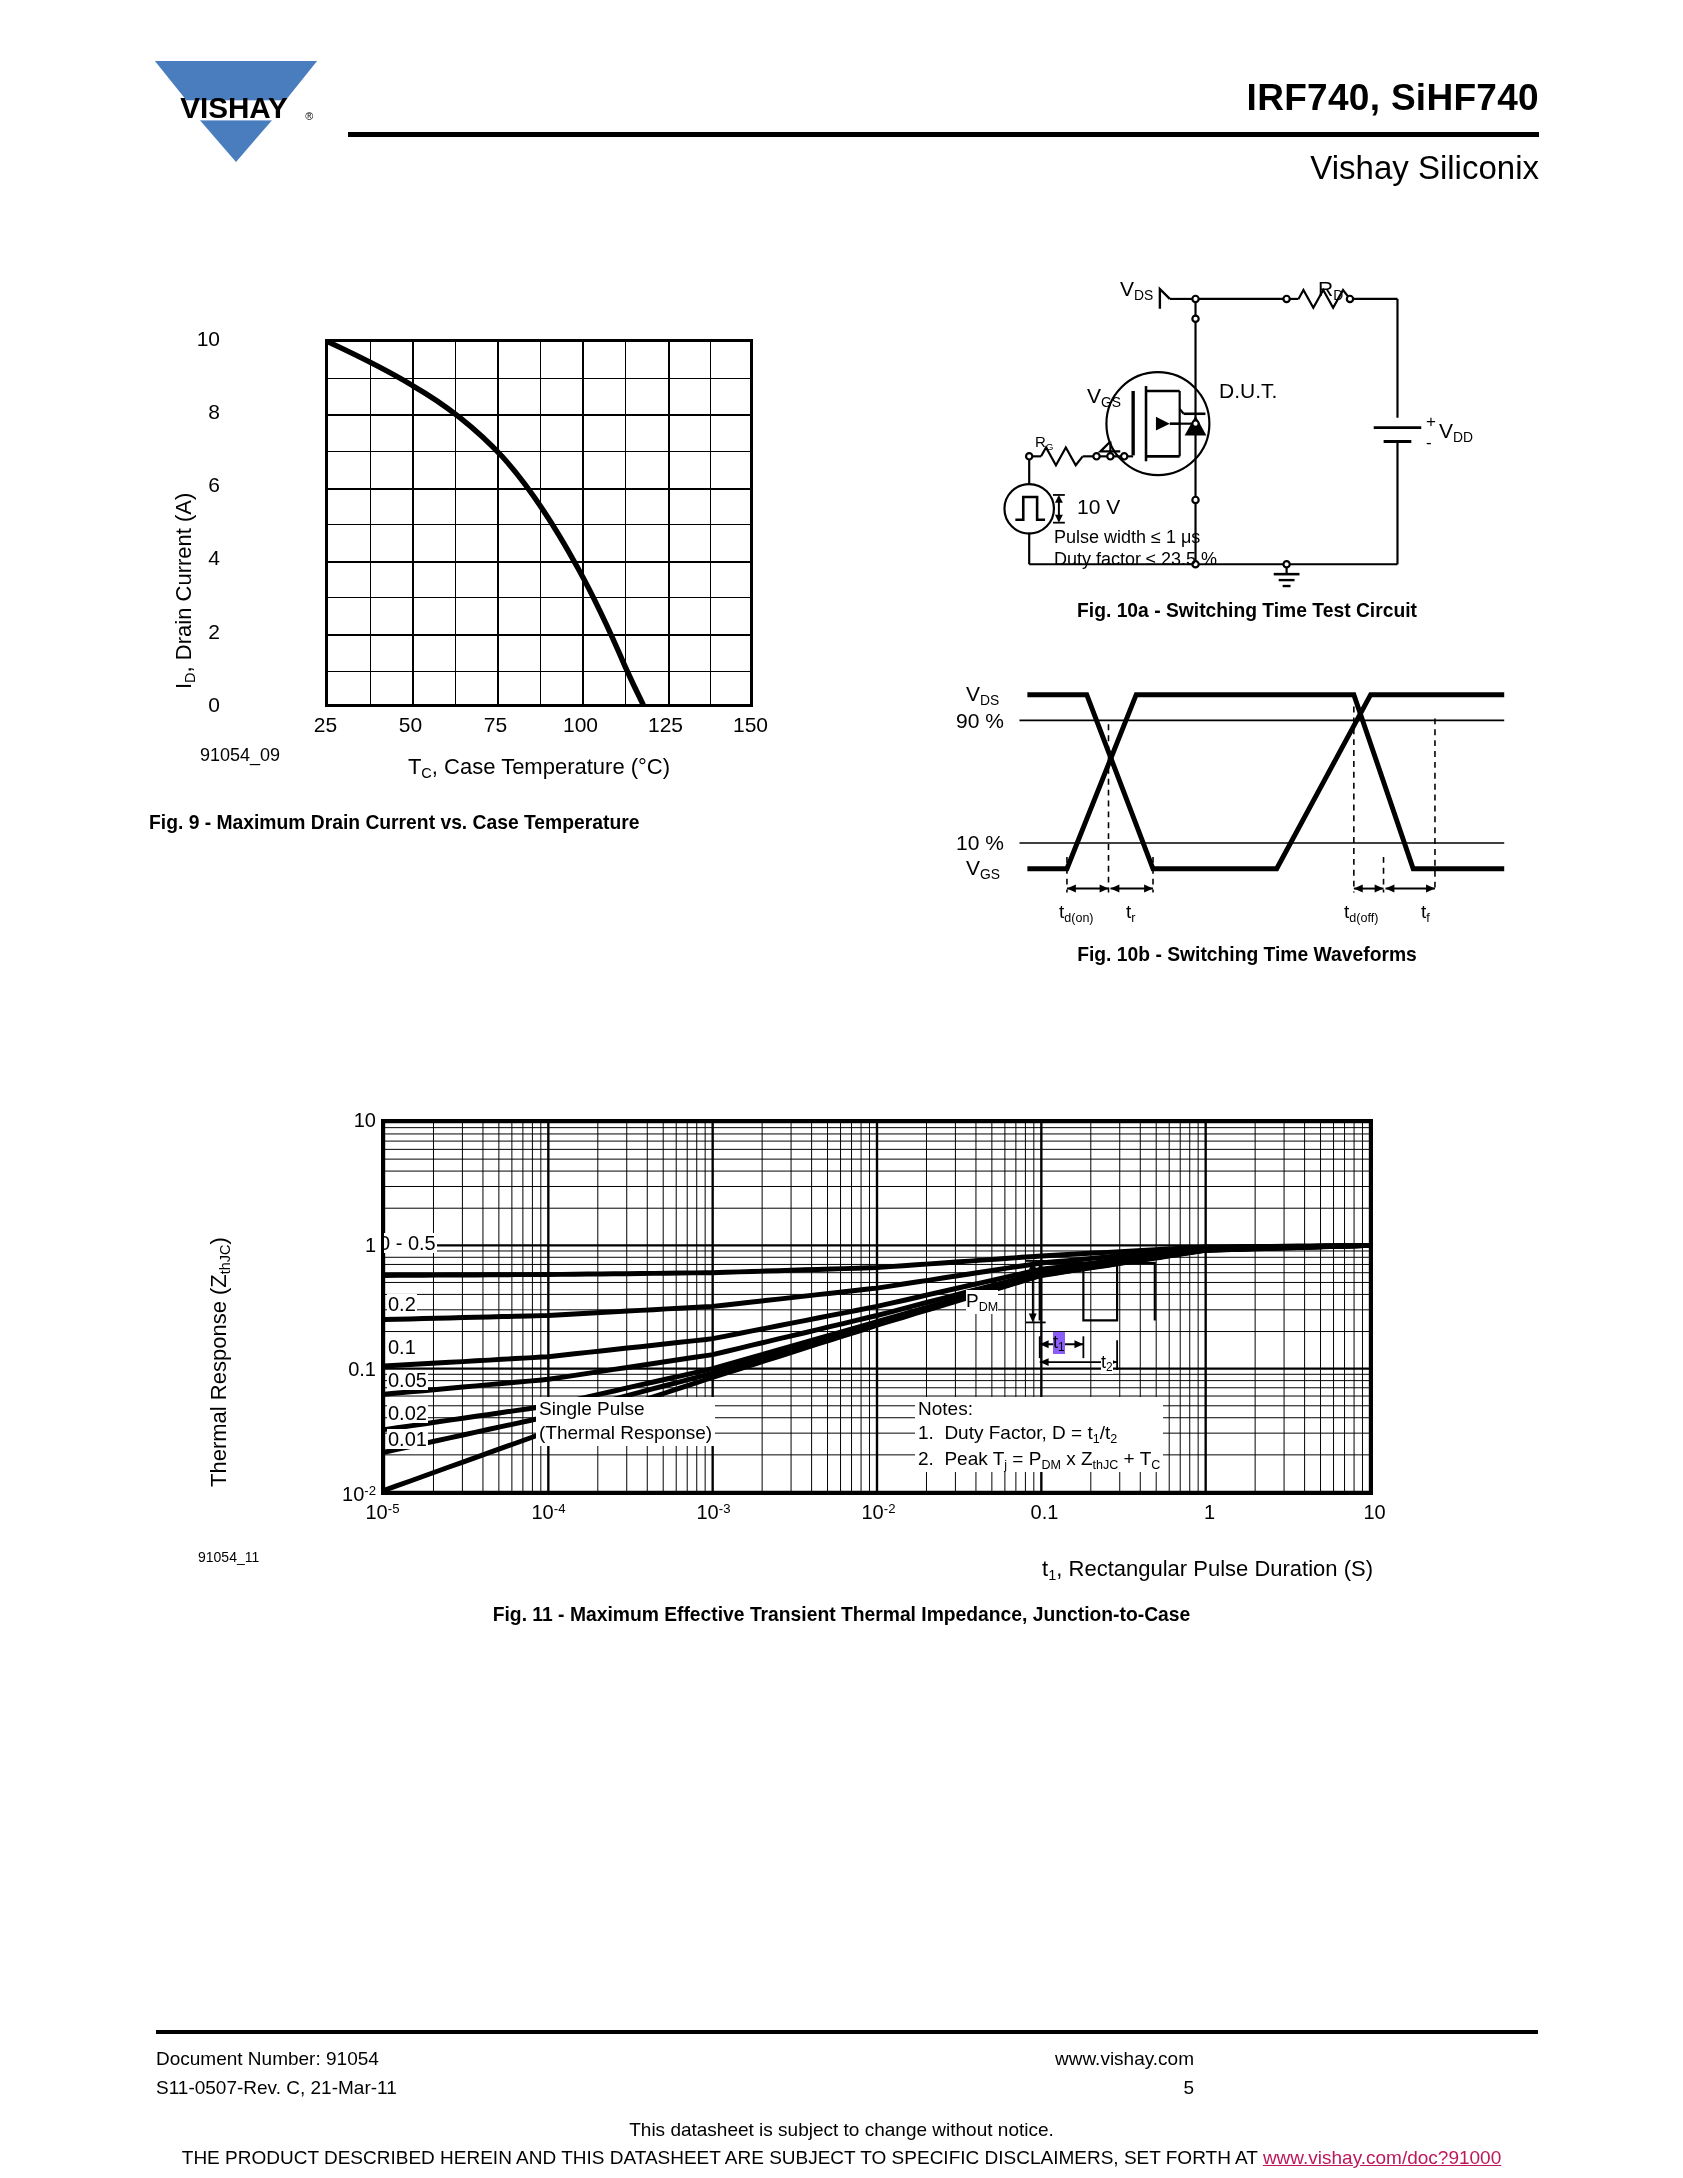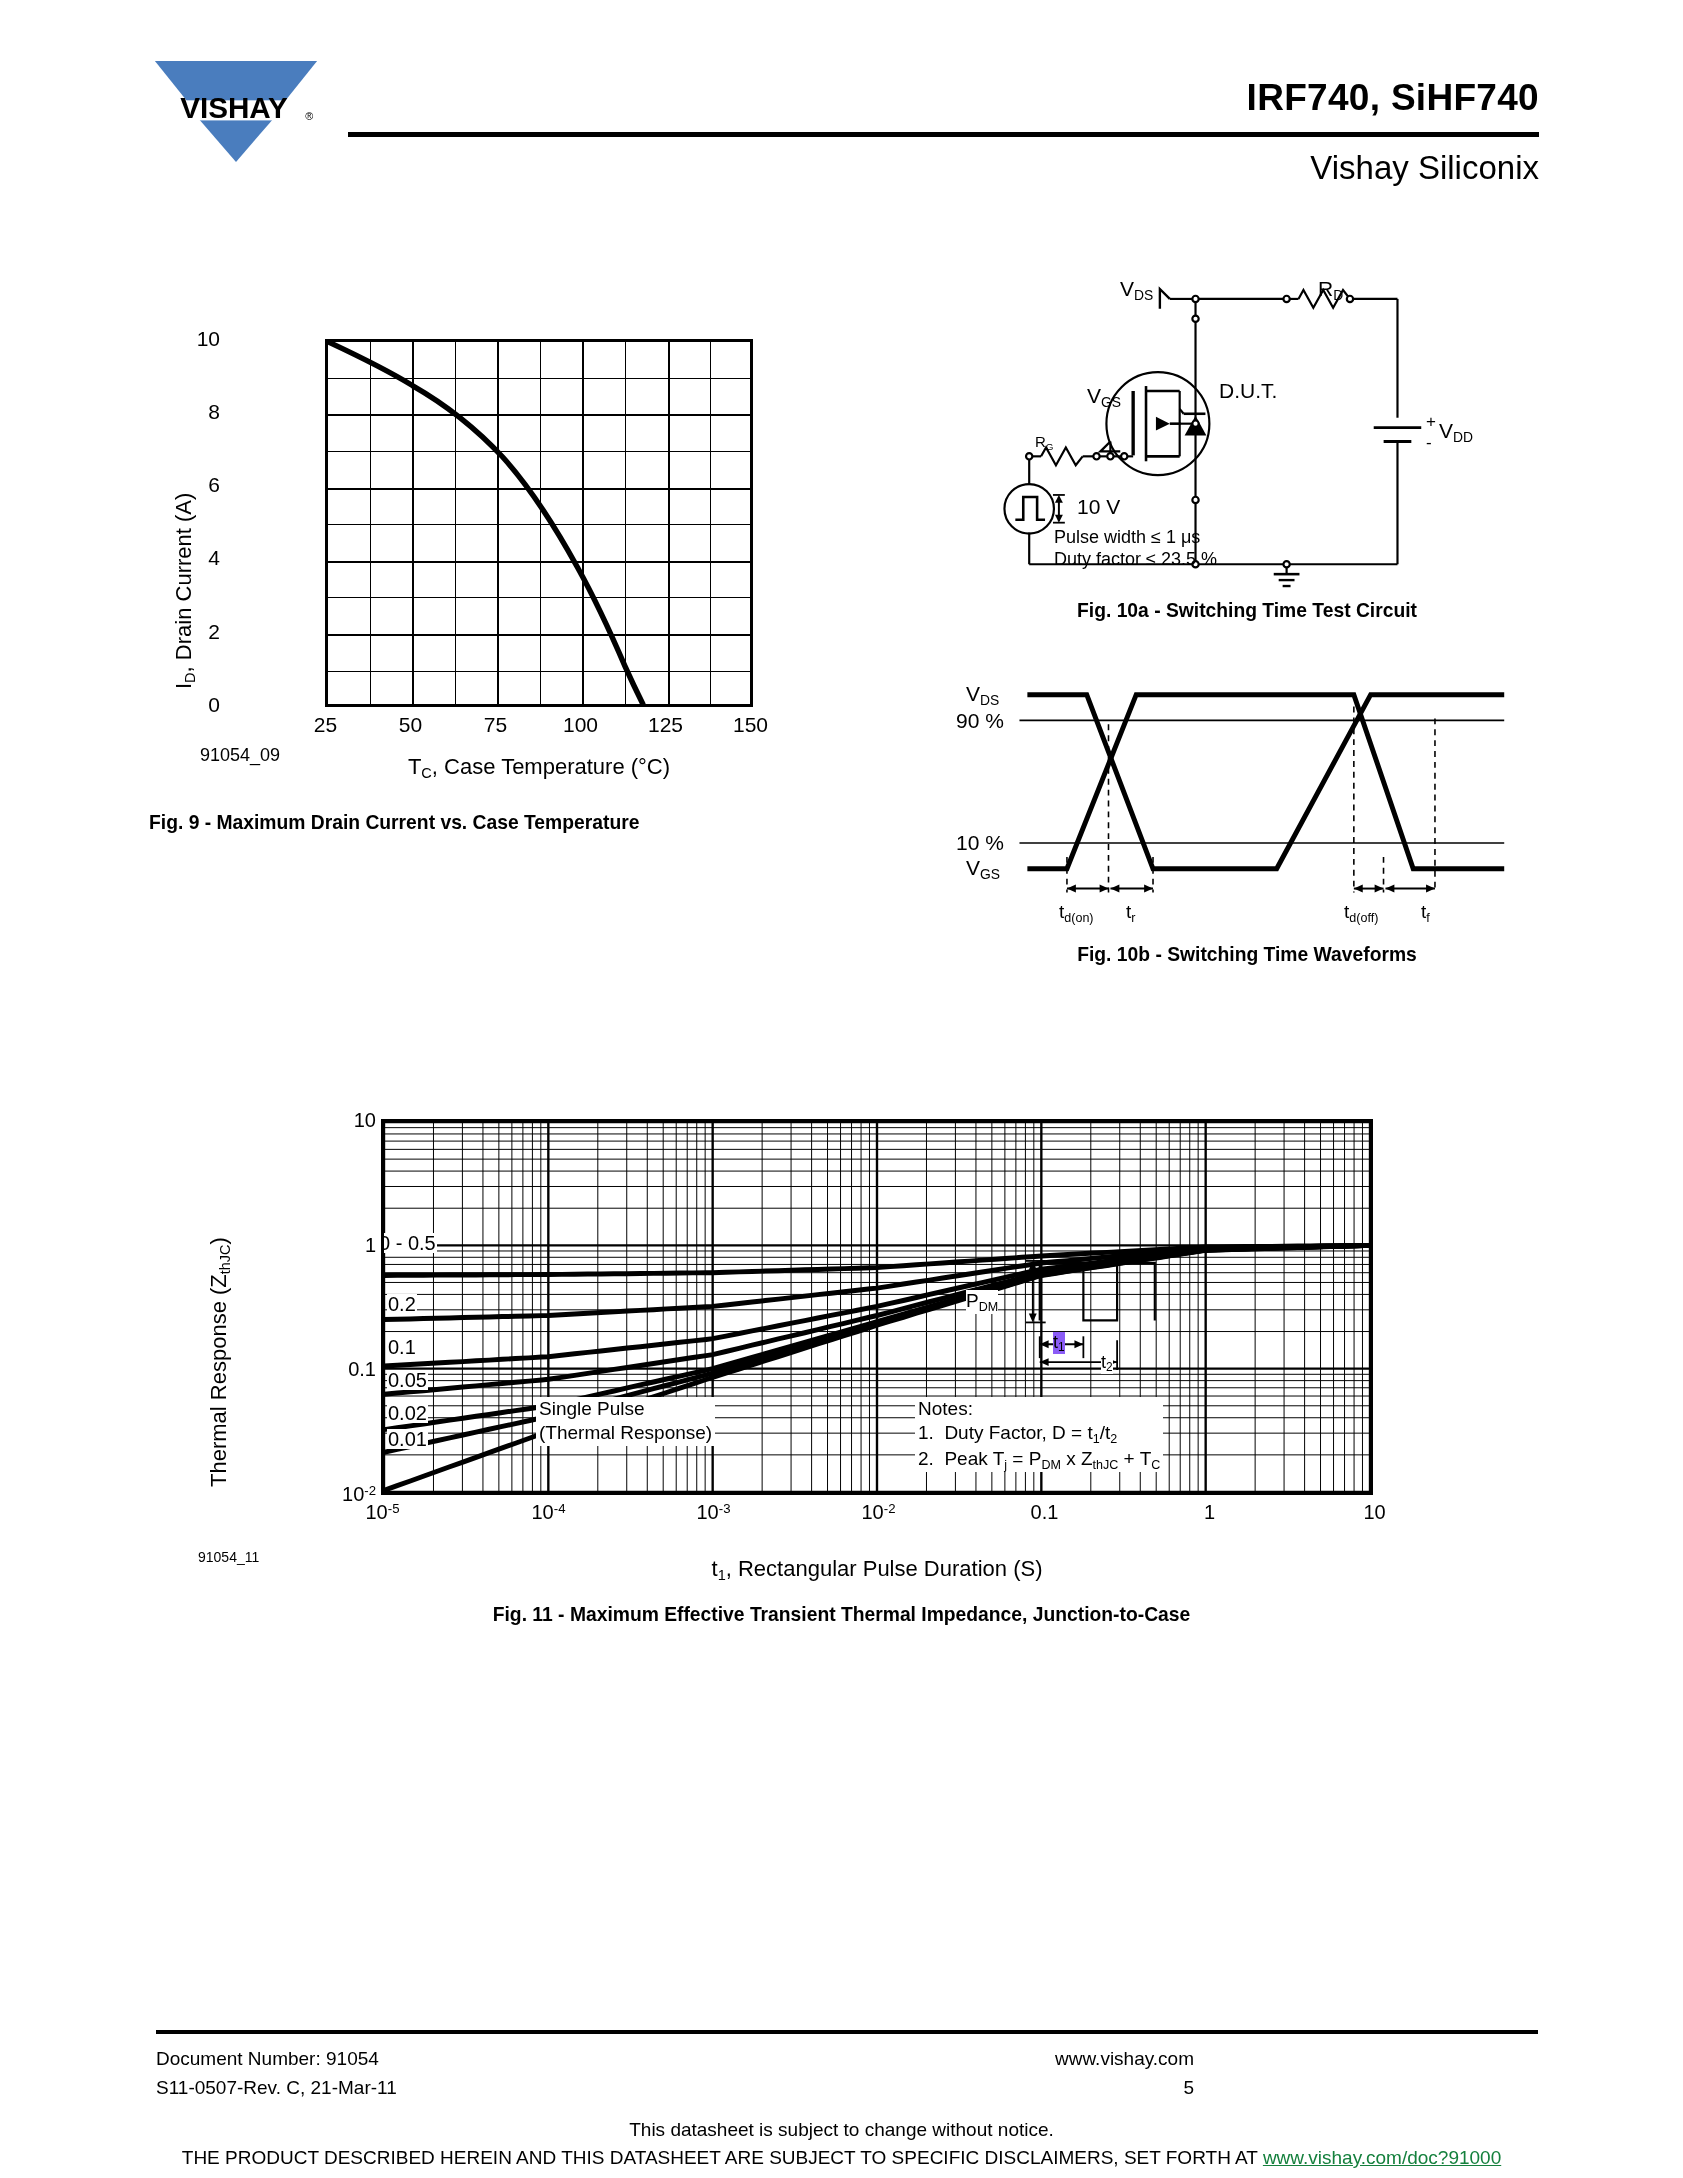--- a/index.html
+++ b/index.html
@@ -31,34 +31,34 @@
   
   #fig10a{position:absolute;left:950px;top:277px;width:594px;height:376px;}
   #f10acap{position:absolute;left:0;top:323px;width:594px;text-align:center;}
   
   #fig10b{position:absolute;left:950px;top:663px;width:594px;height:337px;}
   #f10bcap{position:absolute;left:0;top:281px;width:594px;text-align:center;}
   
   #fig11{position:absolute;left:178px;top:1099px;width:1327px;height:554px;}
   #f11plot{position:absolute;left:203px;top:20px;width:992px;height:376px;border:3px solid #000;box-sizing:border-box;overflow:hidden;}
   #f11cap{position:absolute;left:0;top:505px;width:1327px;text-align:center;}
-  #f11xlab{position:absolute;left:203px;top:457px;width:992px;text-align:center;font-size:22px;}
+  #f11xlab{position:absolute;left:203px;top:457px;width:992px;text-align:right;font-size:22px;}
   #f11ylab{position:absolute;left:28px;top:388px;font-size:22px;white-space:nowrap;transform:rotate(-90deg);transform-origin:0 0;}
   #f11id{position:absolute;left:20px;top:450px;font-size:14px;}
   #fig11 .ytick{position:absolute;right:1129px;text-align:right;width:69px;font-size:20px;}
   #fig11 .xtick{position:absolute;top:402px;text-align:center;width:89px;font-size:20px;}
   .dlabel{position:absolute;font-size:20px;background:#fff;padding:0 1px;line-height:1;}
   .annot{position:absolute;font-size:19px;background:#fff;line-height:1.28;padding:0 3px;white-space:nowrap;}
   
   #footer{position:absolute;left:0;top:2020px;width:1338px;height:158px;}
   #ft-rule{position:absolute;left:156px;top:10px;width:1382px;height:4px;background:#000;}
   .fl{position:absolute;font-size:19px;}
   #fdisc1{position:absolute;left:0;top:99px;width:1683px;text-align:center;font-size:19px;}
   #fdisc2{position:absolute;left:0;top:127px;width:1683px;text-align:center;font-size:19px;}
-  #fdisc2 a,#fdisc2 .lnk{color:#15803d;text-decoration:underline;margin-top:29px;}
+  #fdisc2 a,#fdisc2 .lnk{color:#be185d;text-decoration:underline;margin-top:29px;}
 </style>
 </head>
 <body>
 
 <div class="pg">
 
 <div id="header">
   <svg id="logo" viewBox="0 0 180 110">
     <polygon points="8,4 172,4 140,44 40,44" fill="#4a7dbe"></polygon>
     <polygon points="52,62 128,62 90,106 " fill="#4a7dbe"></polygon>

